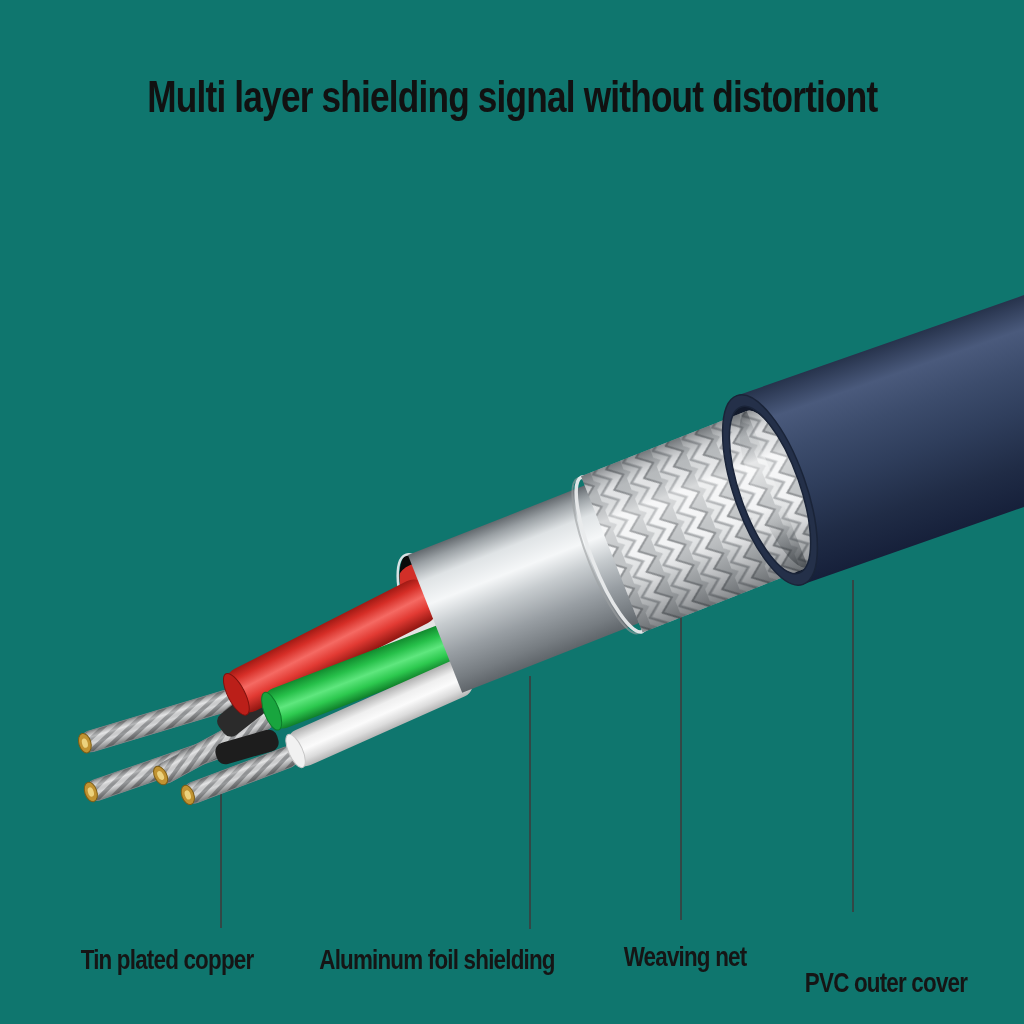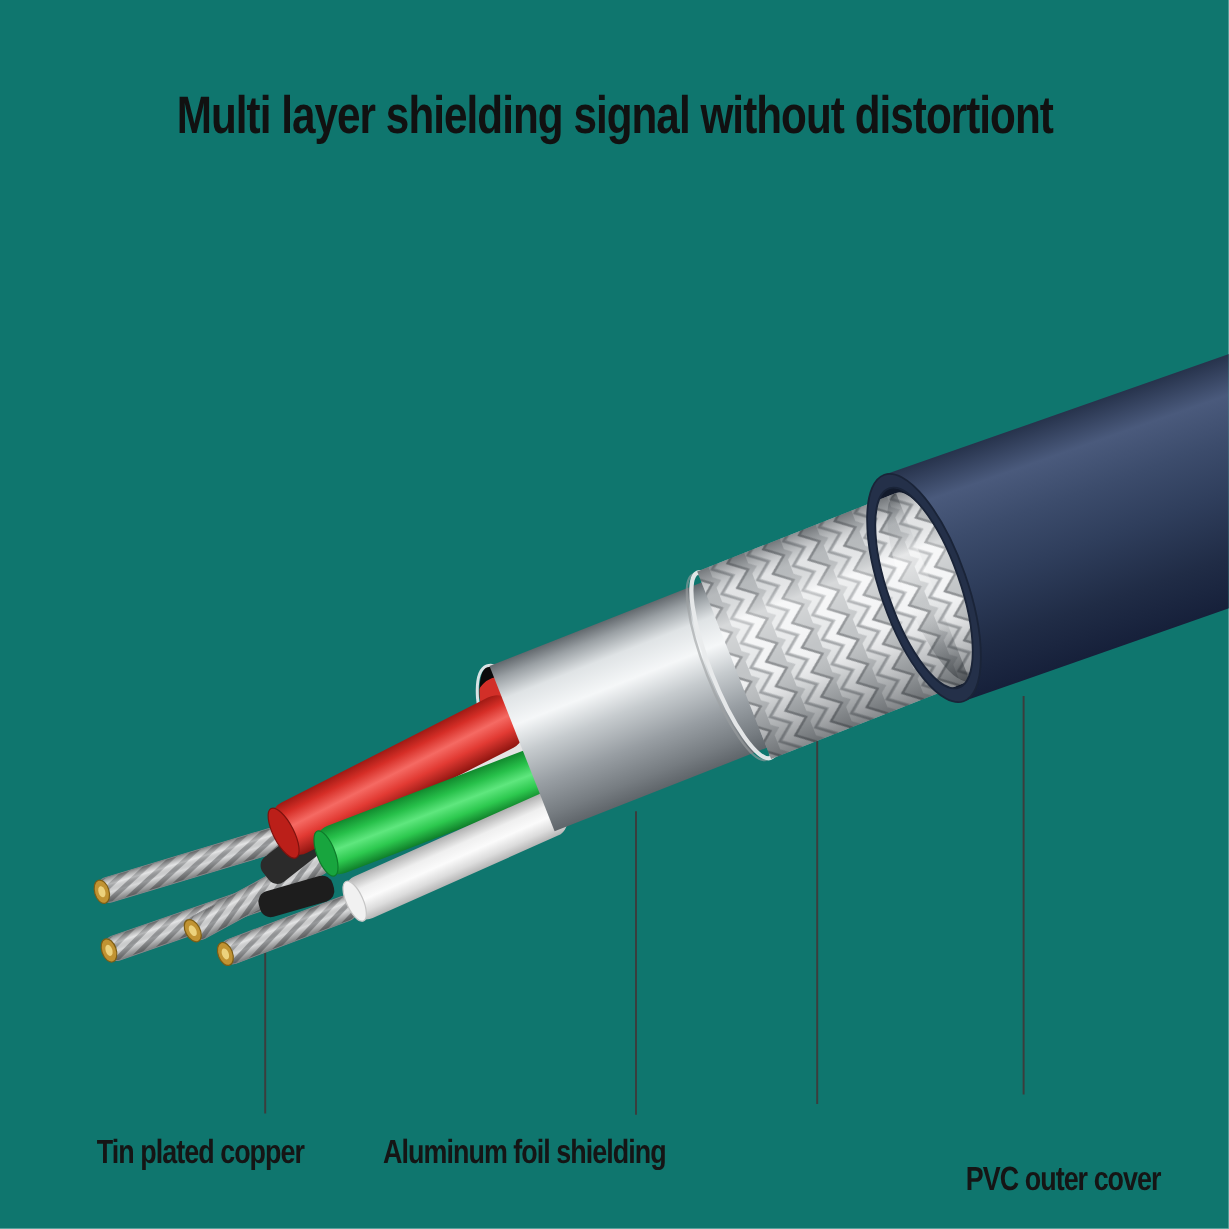--- a/index.html
+++ b/index.html
@@ -221,17 +221,20 @@
 <div class="title">
   <span>Multi layer shielding signal without distortiont</span>
 </div>
 
 <div class="lbl tin">
   <span>Tin plated copper</span>
 </div>
 <div class="lbl aluminum">
   <span>Aluminum foil shielding</span>
 </div>
+<div class="lbl weaving">
+  <span>Weaving net</span>
+</div>
 <div class="lbl pvc">
   <span>PVC outer cover</span>
 </div>
 
 </div>
 
 </body></html>

